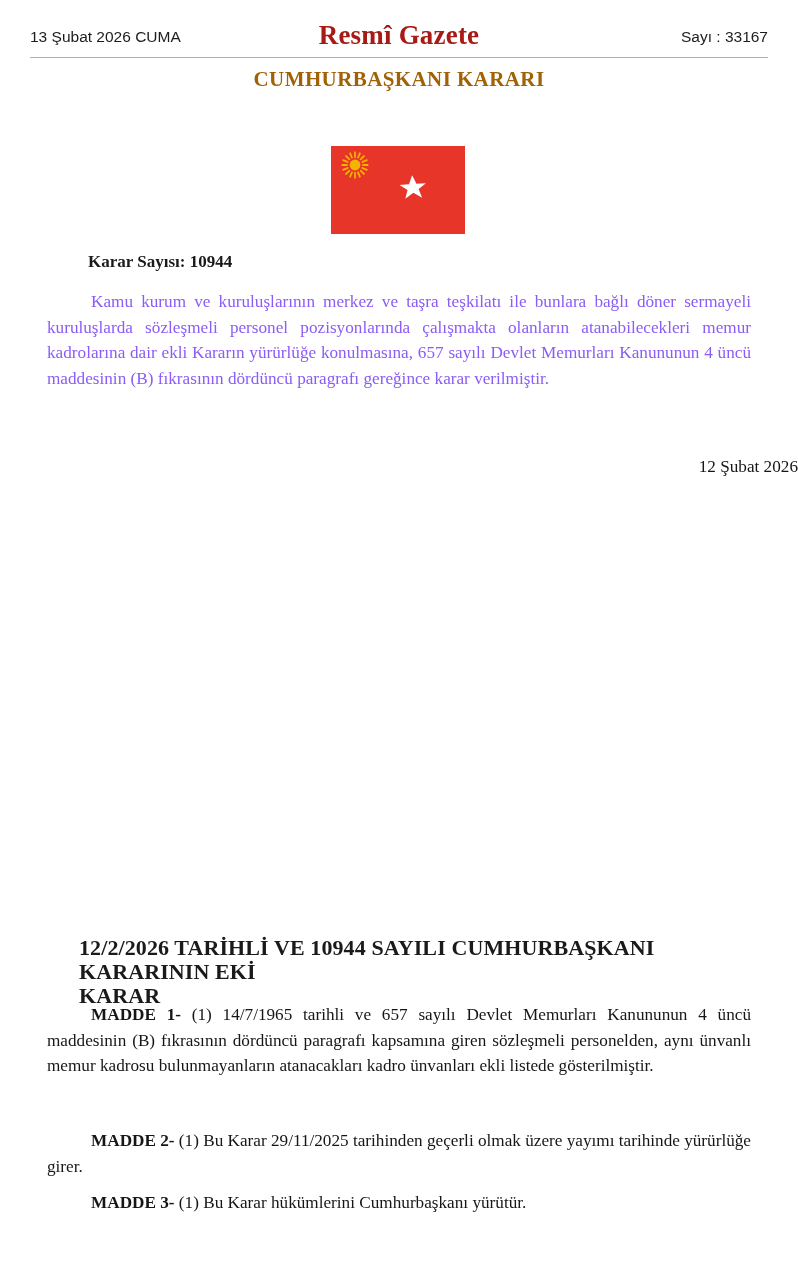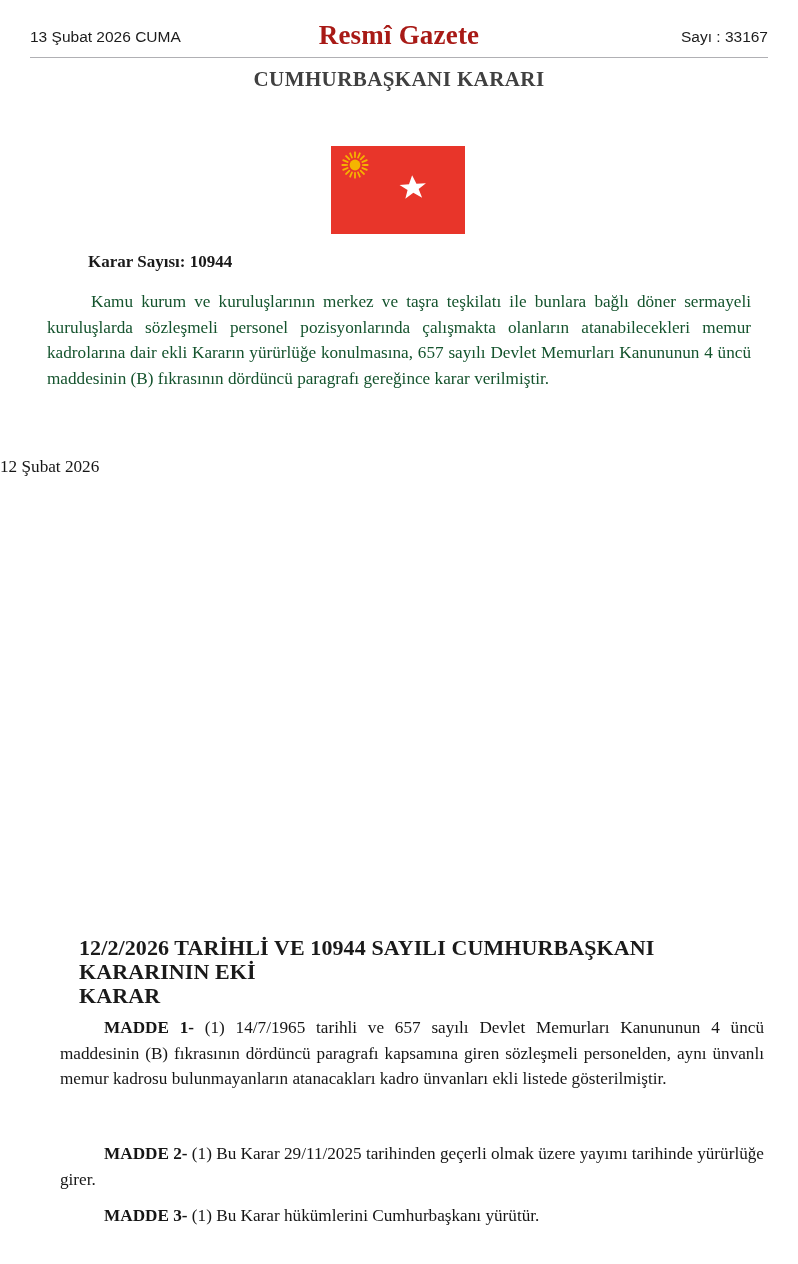--- a/index.html
+++ b/index.html
@@ -66,21 +66,21 @@
   
   .doc-heading {
     position: absolute;
     left: 0;
     right: 0;
     top: 67px;
     text-align: center;
     font-weight: bold;
     font-size: 21px;
     letter-spacing: 0.4px;
-    color: #404040;
+    color: #a16207;
     white-space: nowrap;
   }
 
   
   .flag-wrap {
     position: absolute;
     left: 331px;
     top: 146px;
     width: 134px;
     height: 88px;
@@ -103,31 +103,31 @@
     left: 47px;
     width: 704px;
   }
   .para {
     margin: 0;
     font-size: 17.2px;
     line-height: 25.6px;
     text-align: justify;
     text-justify: inter-word;
     text-indent: 44px;
-    color: #14532d;
+    color: #8b5cf6;
   }
 
   #main-para { top: 289px; }
 
   .decision-date {
     position: absolute;
     left: 0;
     right: 0;
     top: 457px;
-    text-align: left;
+    text-align: right;
     font-size: 17.2px;
     color: #161616;
     white-space: nowrap;
   }
 
   
   .signature {
     position: absolute;
     right: 82px;
     top: 582px;
@@ -156,21 +156,21 @@
     font-weight: bold;
     font-size: 22px;
     line-height: 24px;
     letter-spacing: 0.1px;
   }
 
   .article {
     position: absolute;
     left: 47px;
     width: 704px;
-    margin: 13px;
+    margin: 0;
     font-size: 17.2px;
     line-height: 25.6px;
     text-align: justify;
     text-justify: inter-word;
     text-indent: 44px;
     color: #161616;
   }
   .article b {
     font-weight: bold;
   }

